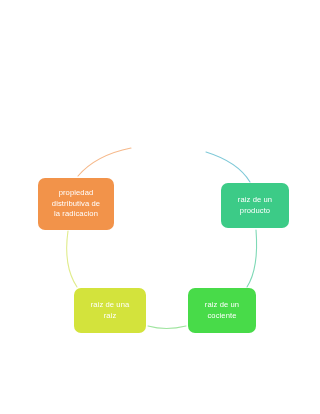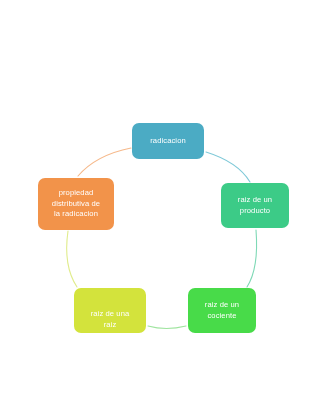--- a/index.html
+++ b/index.html
@@ -49,21 +49,21 @@
     white-space: pre-line;
   }
   .node-label {
     display: block;
     width: 100%;
   }
   
   #node-radicacion      { left: 132px; top: 123px; width: 72px; height: 36px; }
   #node-raiz-producto   { left: 221px; top: 183px; width: 68px; height: 45px; }
   #node-raiz-cociente   { left: 188px; top: 288px; width: 68px; height: 45px; }
-  #node-raiz-de-raiz    { left: 74px;  top: 288px; width: 72px; height: 45px; align-items: flex-end; }
+  #node-raiz-de-raiz    { left: 74px;  top: 288px; width: 72px; height: 45px; }
   #node-propiedad       { left: 38px;  top: 178px; width: 76px; height: 52px; }
 </style>
 </head>
 <body>
 
 <div id="page">
   <div id="diagram">
 
     <svg id="arcs" viewBox="0 0 320 414">
 
@@ -71,23 +71,20 @@
 
       <path d="M 256 230 Q 259 268 247 287" fill="none" stroke="#7fd9b6" stroke-width="1.1" stroke-linecap="round"></path>
 
       <path d="M 186 326 Q 166 331 148 326" fill="none" stroke="#9fe49f" stroke-width="1.1" stroke-linecap="round"></path>
 
       <path d="M 77 287 Q 63 266 68 231" fill="none" stroke="#e0ec8c" stroke-width="1.1" stroke-linecap="round"></path>
 
       <path d="M 78 176 Q 96 155 131 148" fill="none" stroke="#f6b98b" stroke-width="1.1" stroke-linecap="round"></path>
     </svg>
 
-    <div class="node" id="node-radicacion" style="background:#4babc4">
-      <span class="node-label">radicacion</span>
-    </div>
 
     <div class="node" id="node-raiz-producto" style="background:#3ccb87">
       <span class="node-label">raiz de un
 producto</span>
     </div>
 
     <div class="node" id="node-raiz-cociente" style="background:#48db49">
       <span class="node-label">raiz de un
 cociente</span>
     </div>

